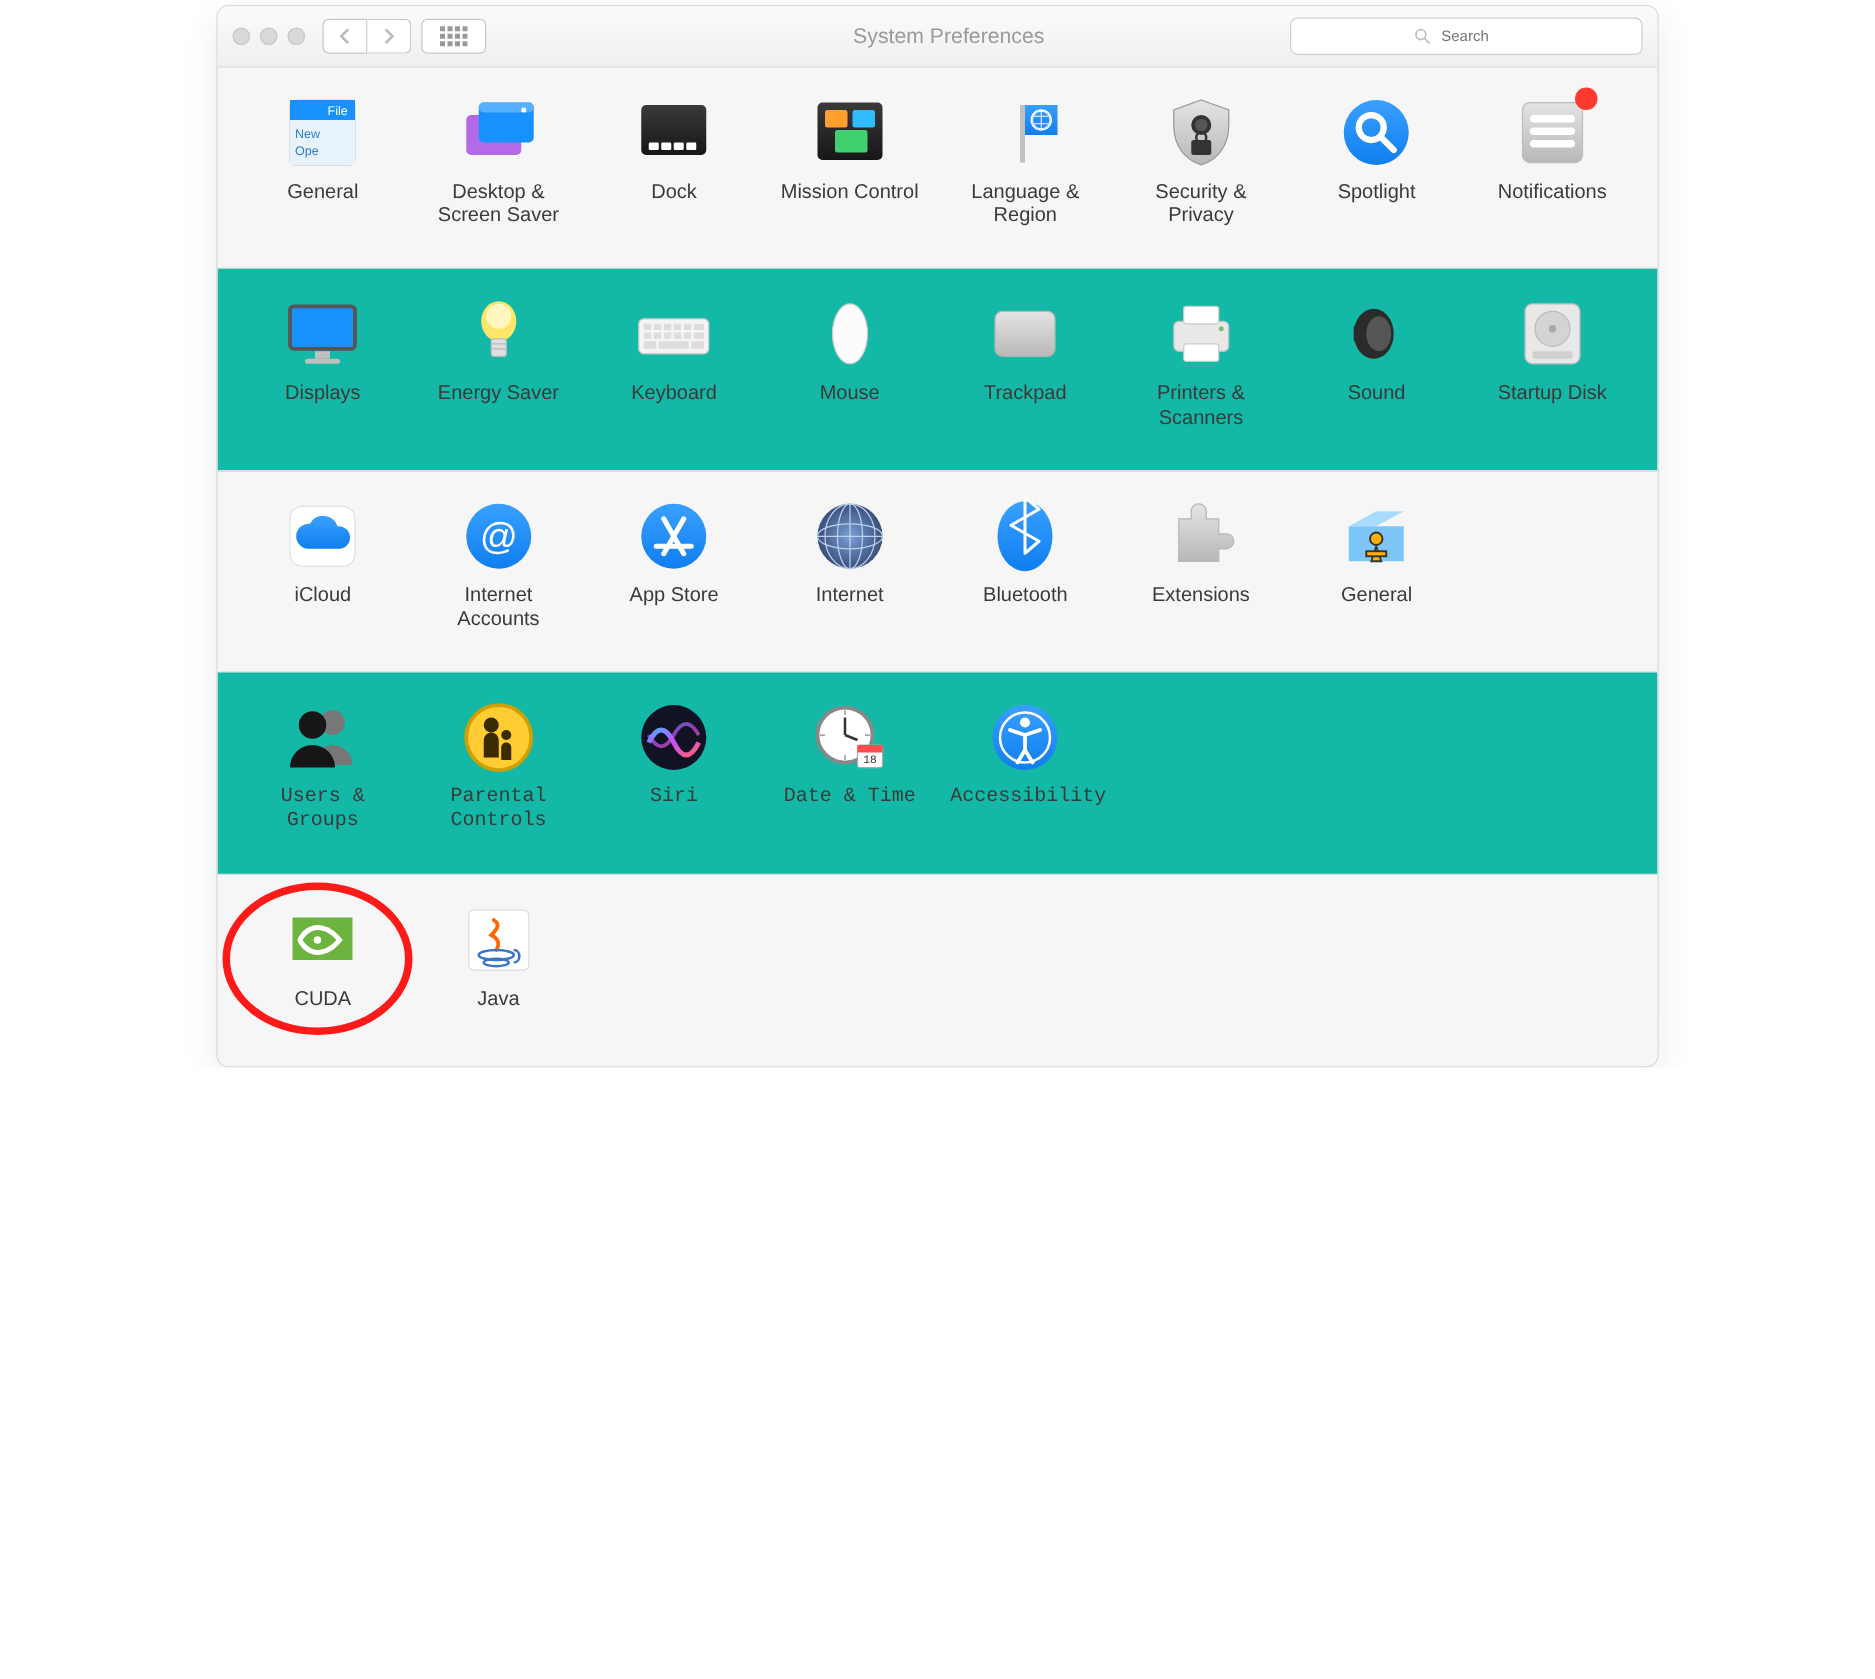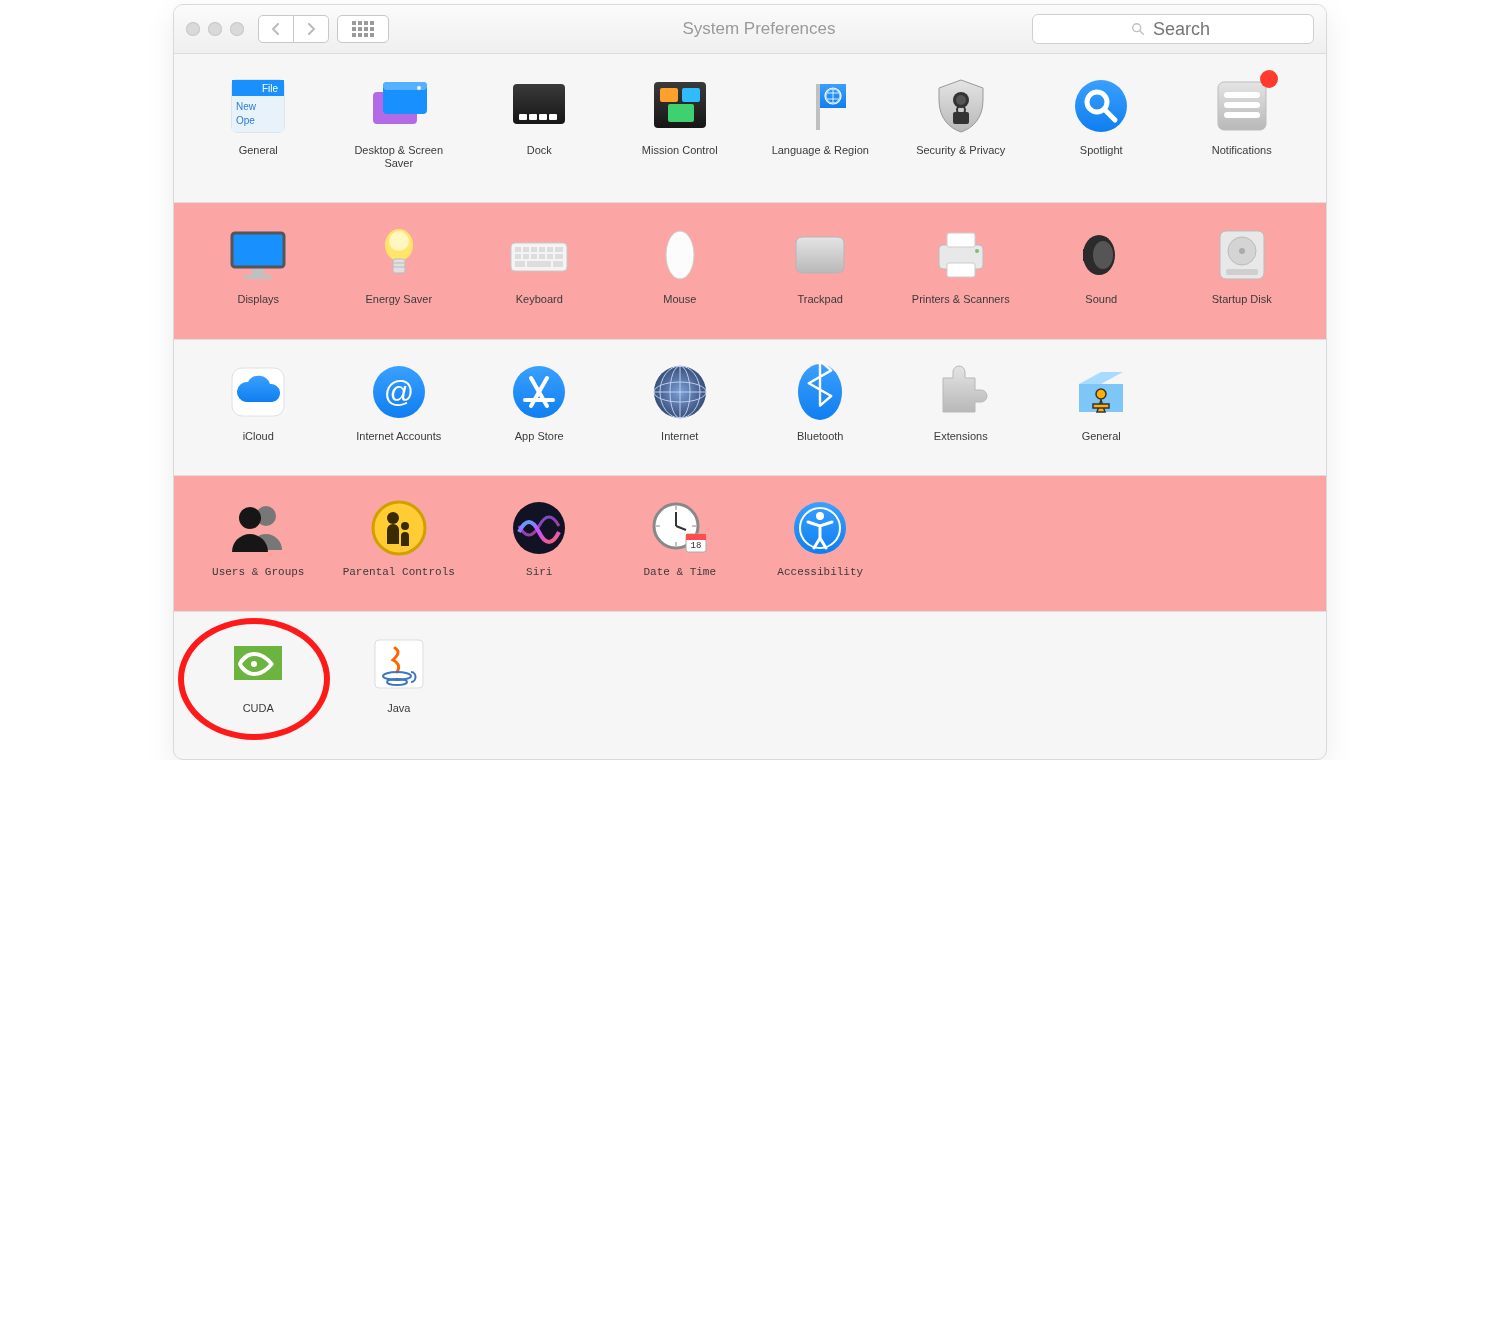--- a/index.html
+++ b/index.html
@@ -32,28 +32,28 @@
   .gridbtn{
     width:50px;height:26px;border:1px solid #c8c8c8;background:#fff;border-radius:5px;display:flex;align-items:center;justify-content:center;margin-right:10px;
   }
   .gridicon{display:grid;grid-template-columns:repeat(4,4px);grid-template-rows:repeat(3,4px);gap:2px}
   .gridicon i{background:#9a9a9a;width:4px;height:4px;display:block}
   .title{position:absolute;left:18px;right:0;text-align:center;color:#9a9a9a;font-size:17px;pointer-events:none}
   .search{
     margin-left:auto;display:flex;align-items:center;border:1px solid #cfcfcf;background:#fff;border-radius:6px;height:28px;width:280px;justify-content:center;gap:6px;
   }
   .search svg{width:14px;height:14px;fill:#bfbfbf}
-  .search input{border:0;outline:0;font-size:18px;color:#4c1d95;background:transparent;width:60px}
+  .search input{border:0;outline:0;font-size:12px;color:#4c1d95;background:transparent;width:60px}
   
   .row{display:grid;grid-template-columns:repeat(8,1fr);padding:20px 14px 32px 14px;border-bottom:1px solid #dedede}
-  .row.alt{background:#fca5a5}
+  .row.alt{background:#14b8a6}
   .row.last{border-bottom:0;padding-bottom:44px}
   .pane{display:flex;flex-direction:column;align-items:center;gap:6px;cursor:default}
   .iconwrap{width:64px;height:64px;display:flex;align-items:center;justify-content:center;position:relative}
-  .lbl{font-size:11px;color:#3a3a3a;text-align:center;line-height:1.2;max-width:120px}
+  .lbl{font-size:16px;color:#3a3a3a;text-align:center;line-height:1.2;max-width:120px}
   .badge{position:absolute;top:-4px;right:-4px;width:18px;height:18px;border-radius:50%;background:#ff3b30}
   
   .callout{
     position:absolute;border:6px solid #ff1a1a;border-radius:50%;width:140px;height:110px;pointer-events:none;
   }
   svg{display:block}
 </style>
 </head>
 <body>
 

